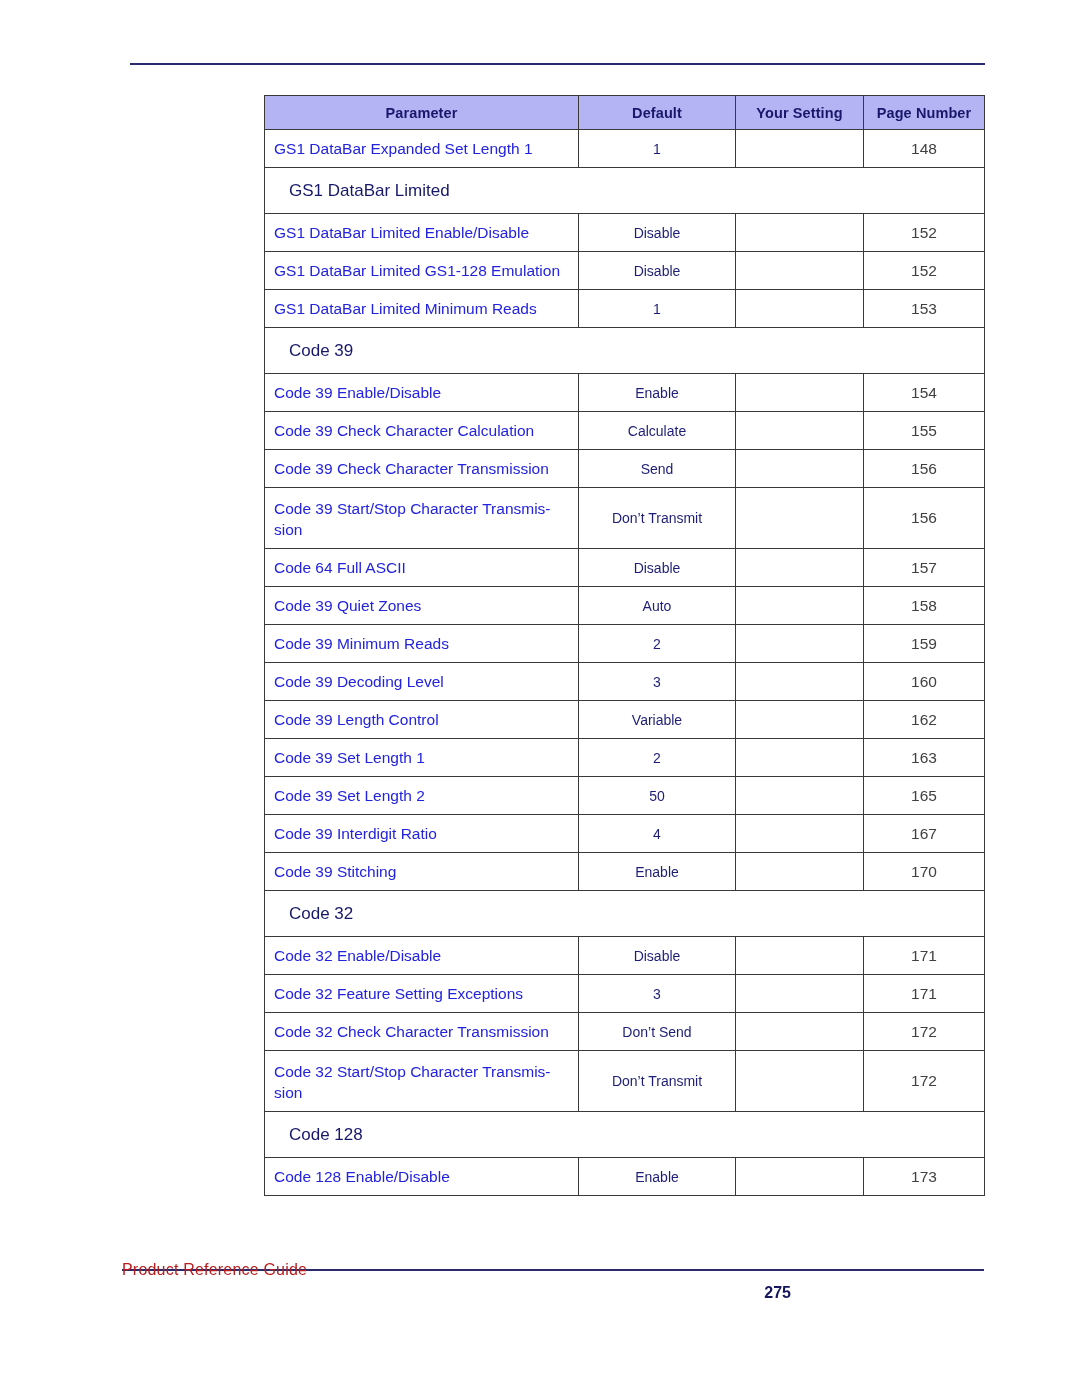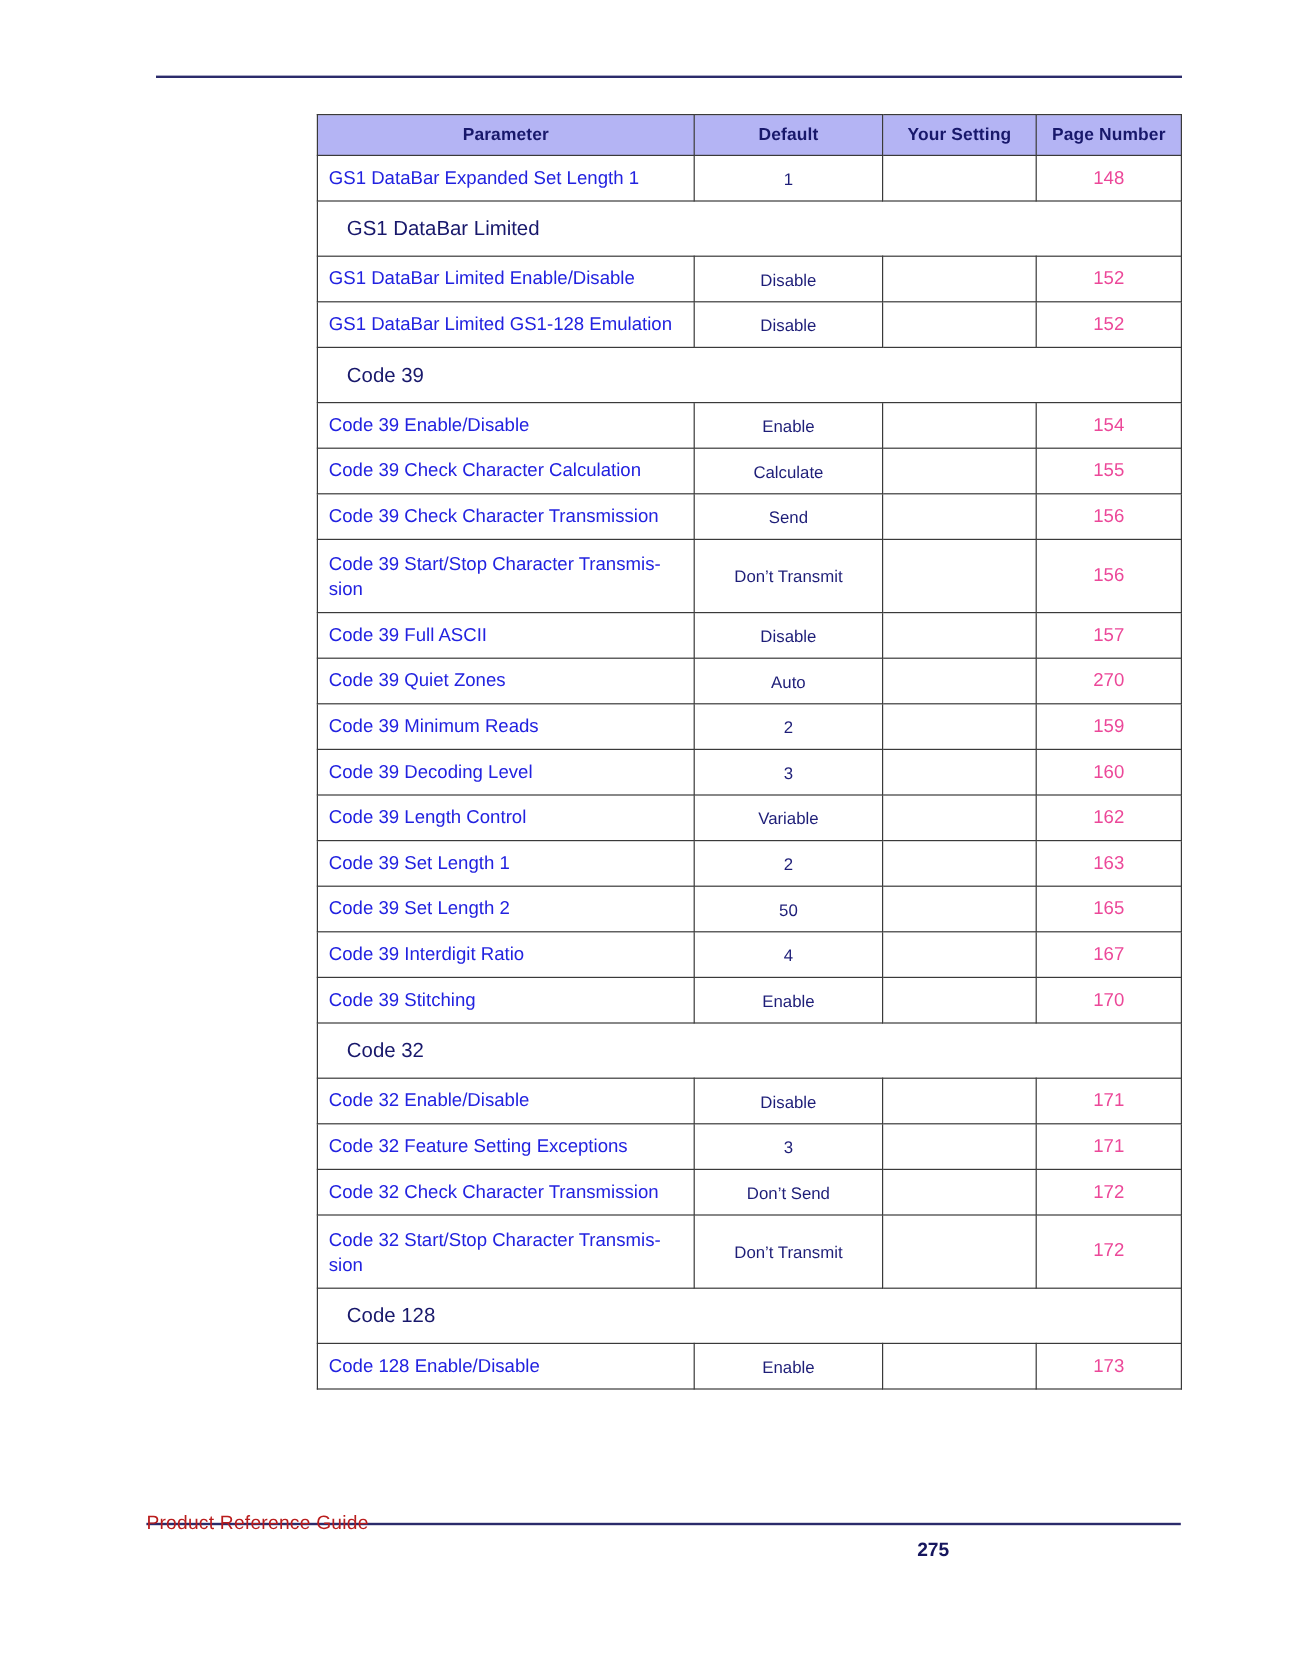--- a/index.html
+++ b/index.html
@@ -79,21 +79,21 @@
   }
   .row-default {
     color: #1e1e78;
     font-size: 14px;
     text-align: center;
   }
   .row-setting {
     background: #ffffff;
   }
   .row-page {
-    color: #ec4899;
+    color: #404040;
     font-size: 15.5px;
     text-align: center;
   }
 
   
   .section-row td {
     height: 45px;
     color: #18186b;
     font-size: 17px;
     text-align: left;
@@ -165,20 +165,26 @@
           <td class="row-default">Disable</td>
           <td class="row-setting"></td>
           <td class="row-page">152</td>
         </tr>
         <tr>
           <td class="row-param">GS1 DataBar Limited GS1-128 Emulation</td>
           <td class="row-default">Disable</td>
           <td class="row-setting"></td>
           <td class="row-page">152</td>
         </tr>
+        <tr>
+          <td class="row-param">GS1 DataBar Limited Minimum Reads</td>
+          <td class="row-default">1</td>
+          <td class="row-setting"></td>
+          <td class="row-page">153</td>
+        </tr>
         <tr class="section-row">
           <td colspan="4">Code 39</td>
         </tr>
         <tr>
           <td class="row-param">Code 39 Enable/Disable</td>
           <td class="row-default">Enable</td>
           <td class="row-setting"></td>
           <td class="row-page">154</td>
         </tr>
         <tr>
@@ -193,30 +199,30 @@
           <td class="row-setting"></td>
           <td class="row-page">156</td>
         </tr>
         <tr>
           <td class="row-param two-line">Code 39 Start/Stop Character Transmis-<br>sion</td>
           <td class="row-default">Don’t Transmit</td>
           <td class="row-setting"></td>
           <td class="row-page">156</td>
         </tr>
         <tr>
-          <td class="row-param">Code 39 Full ASCII</td>
+          <td class="row-param">Code 64 Full ASCII</td>
           <td class="row-default">Disable</td>
           <td class="row-setting"></td>
           <td class="row-page">157</td>
         </tr>
         <tr>
           <td class="row-param">Code 39 Quiet Zones</td>
           <td class="row-default">Auto</td>
           <td class="row-setting"></td>
-          <td class="row-page">270</td>
+          <td class="row-page">158</td>
         </tr>
         <tr>
           <td class="row-param">Code 39 Minimum Reads</td>
           <td class="row-default">2</td>
           <td class="row-setting"></td>
           <td class="row-page">159</td>
         </tr>
         <tr>
           <td class="row-param">Code 39 Decoding Level</td>
           <td class="row-default">3</td>

